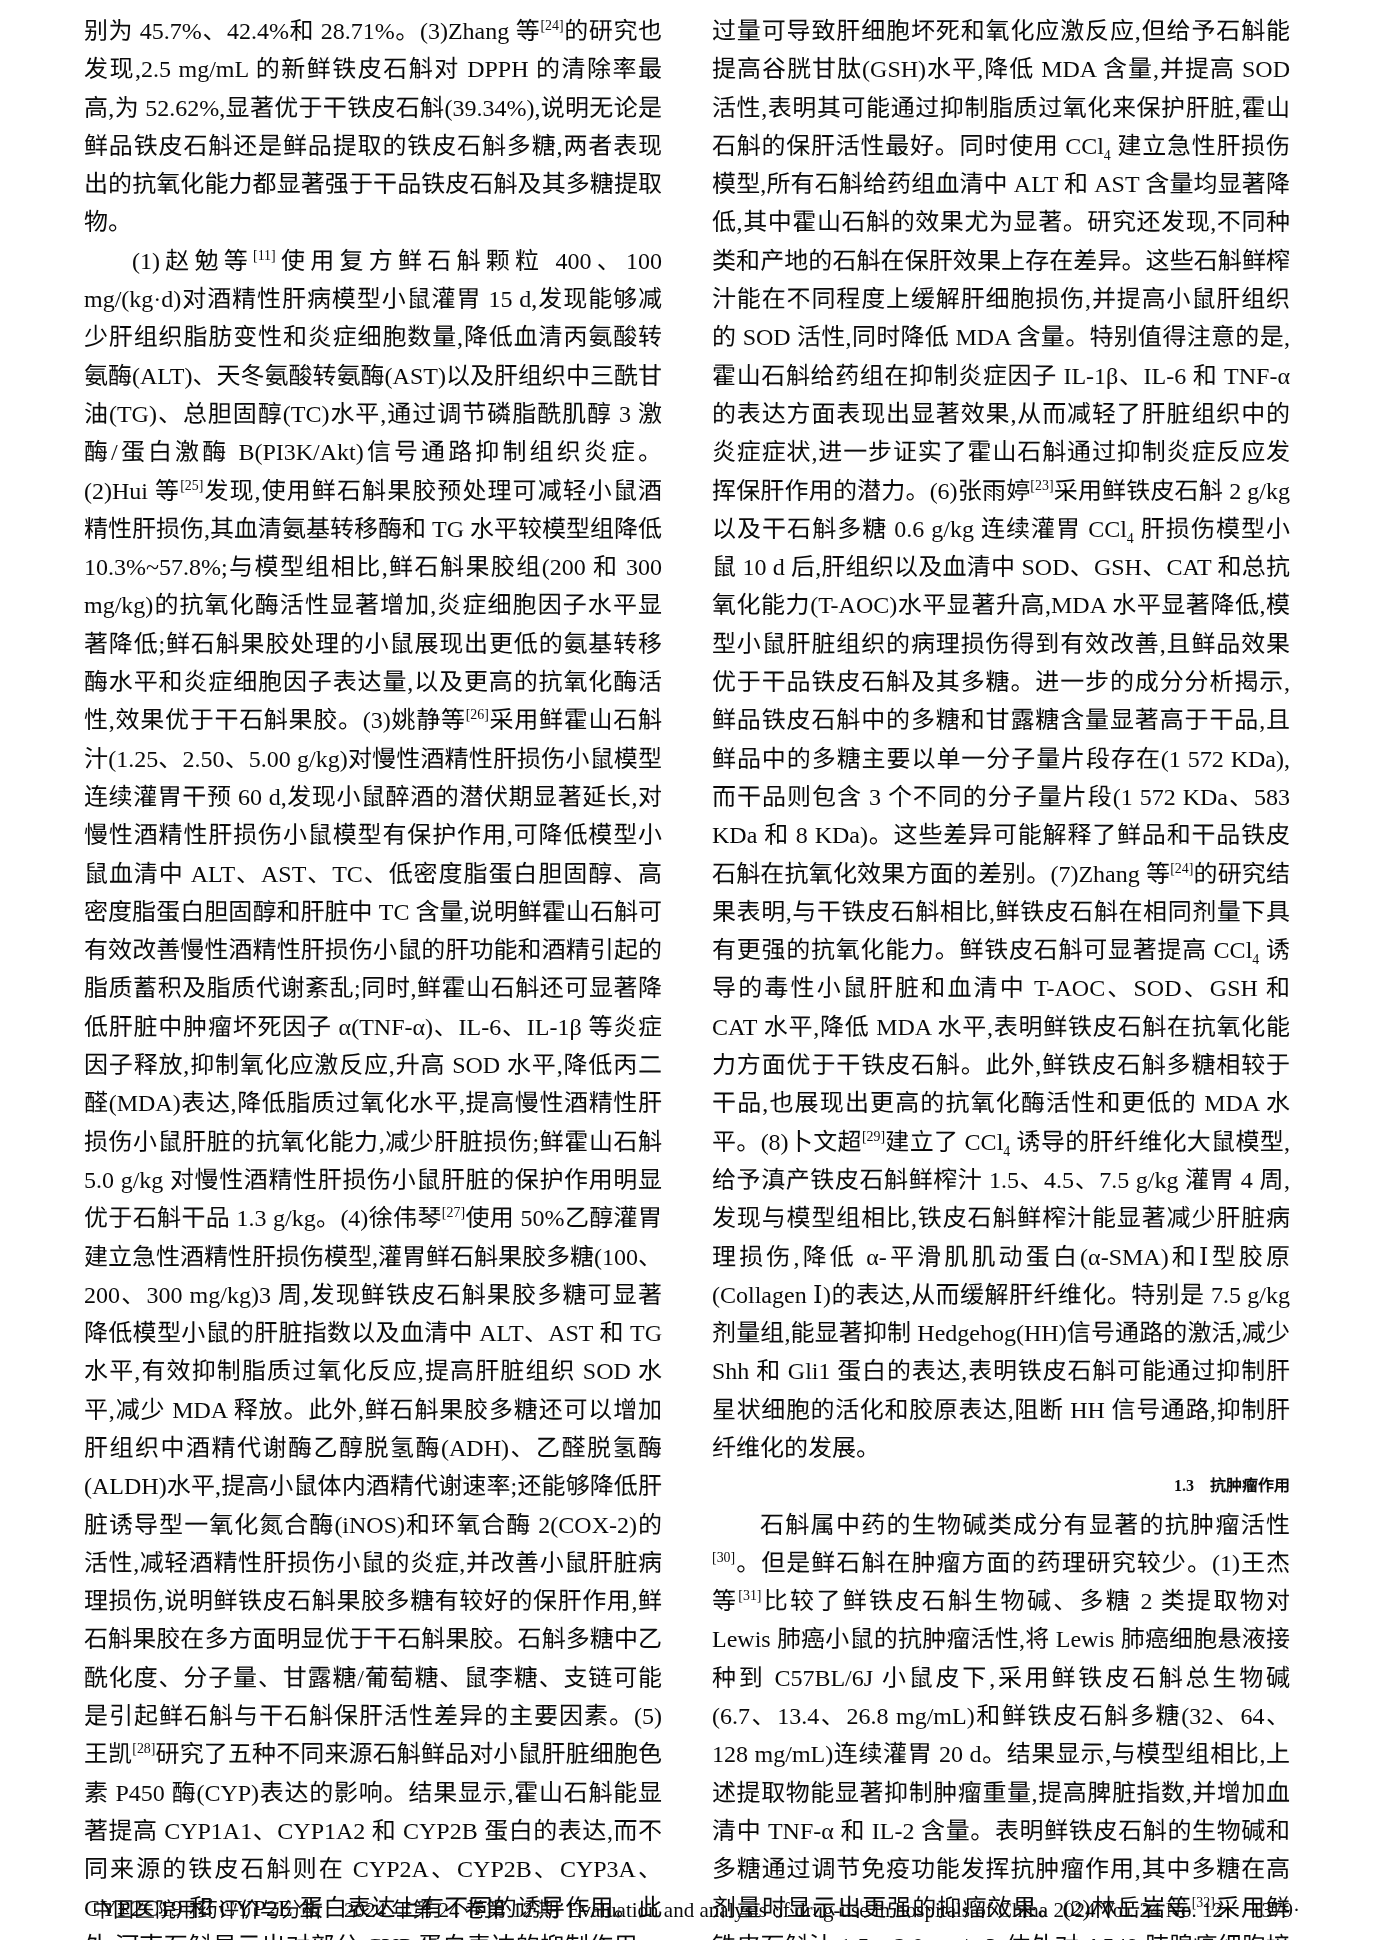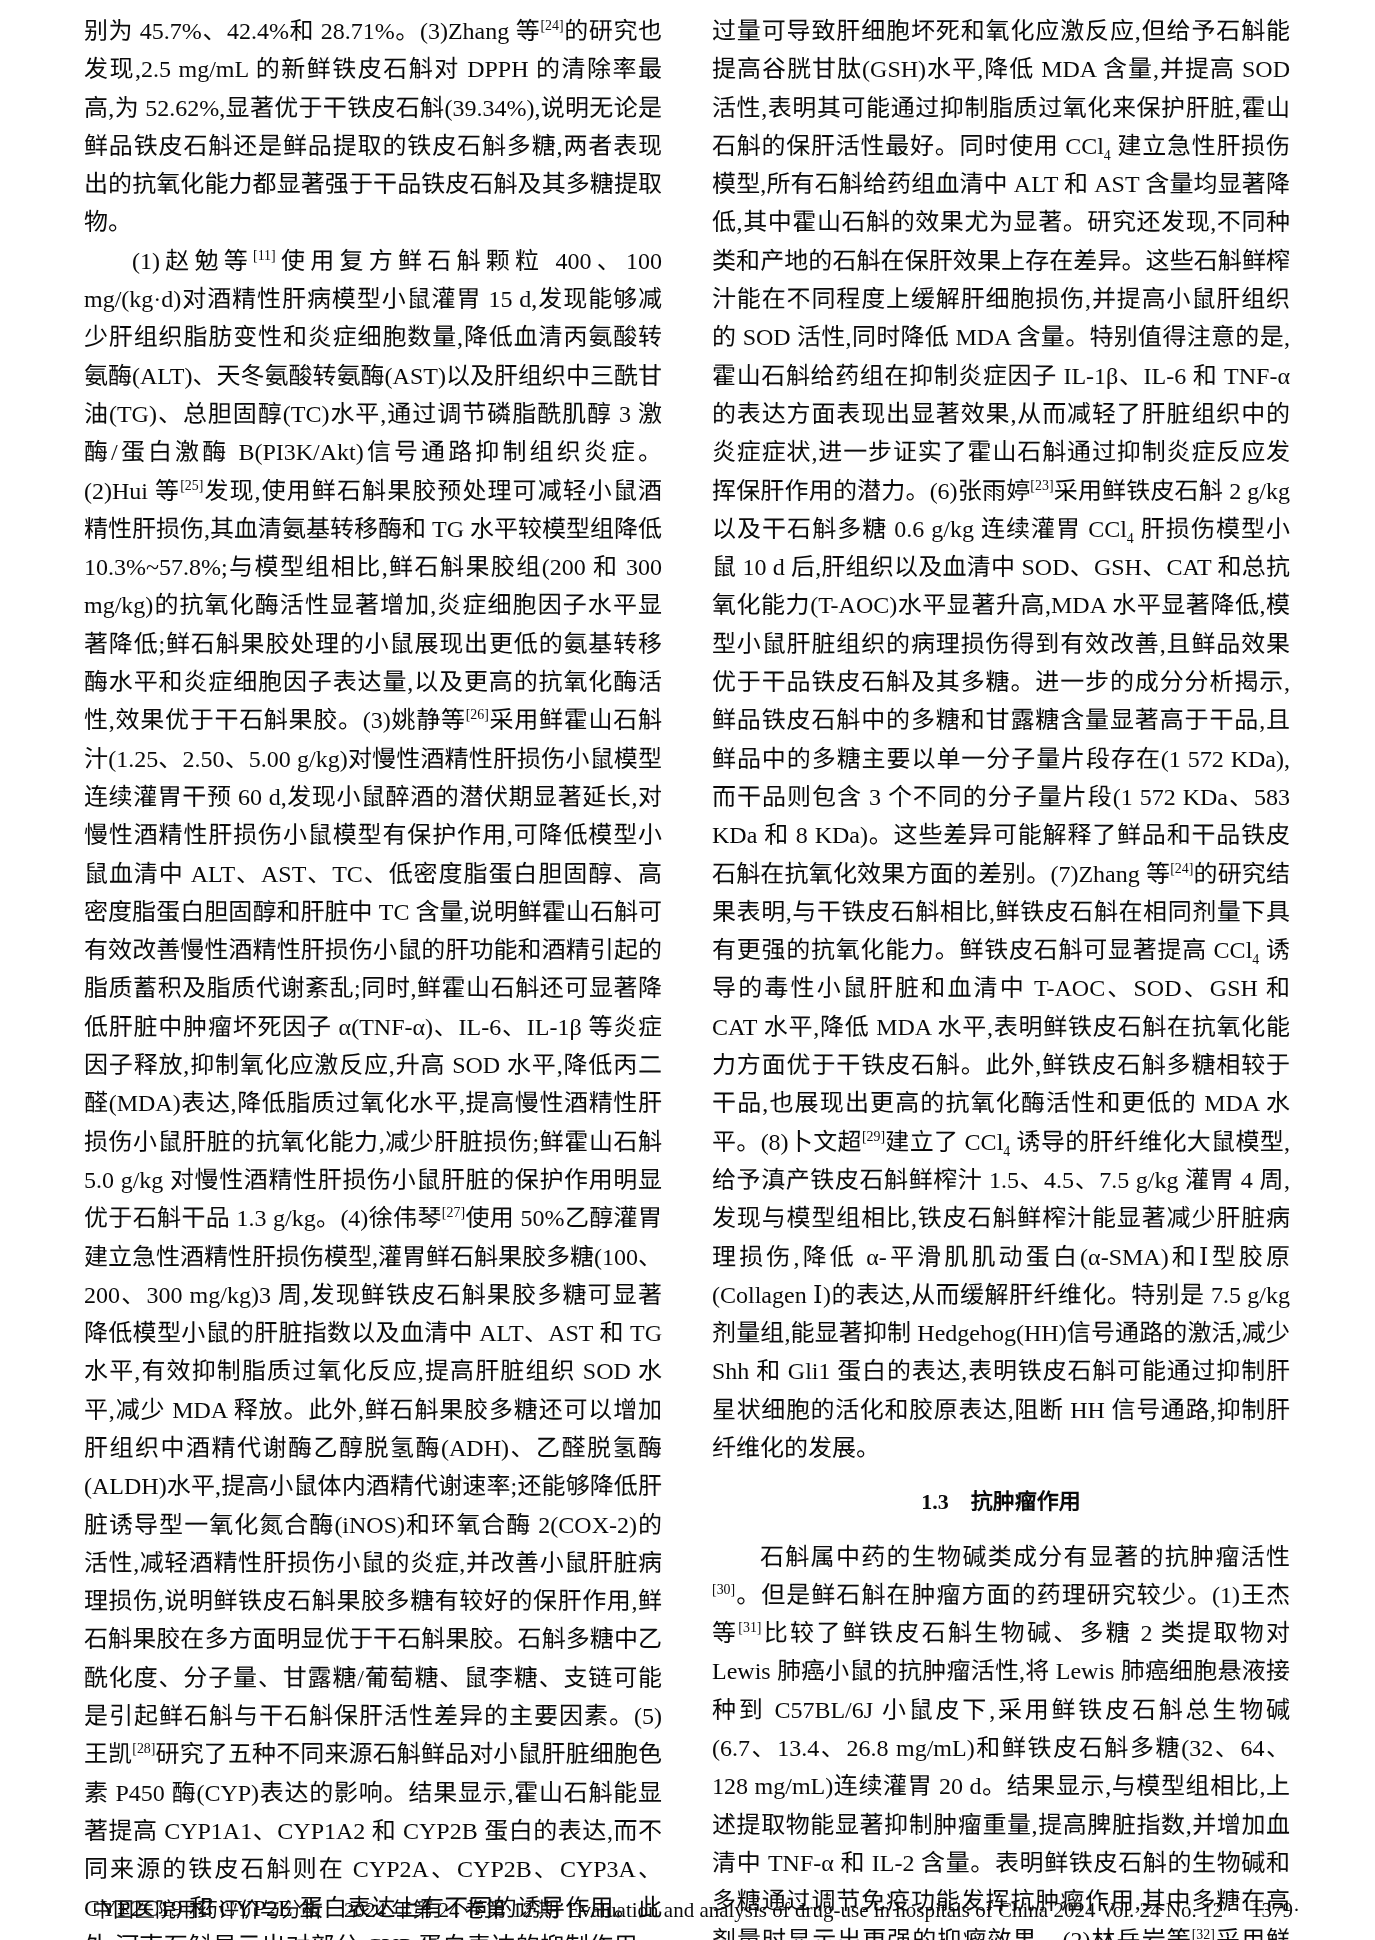--- a/index.html
+++ b/index.html
@@ -36,26 +36,26 @@
     letter-spacing: 0;
   }
   .col p {
     margin: 0;
     padding: 0;
   }
   .col p.indent {
     text-indent: 2em;
   }
   .col h3.heading {
-    margin: 16px;
+    margin: 0;
     padding: 0;
-    font-size: 22px;
+    font-size: 16px;
     line-height: 38.3px;
     font-weight: bold;
-    text-align: center;
+    text-align: right;
   }
   sup {
     font-size: 0.58em;
     line-height: 0;
     vertical-align: super;
   }
   sub {
     font-size: 0.58em;
     line-height: 0;
     vertical-align: sub;

